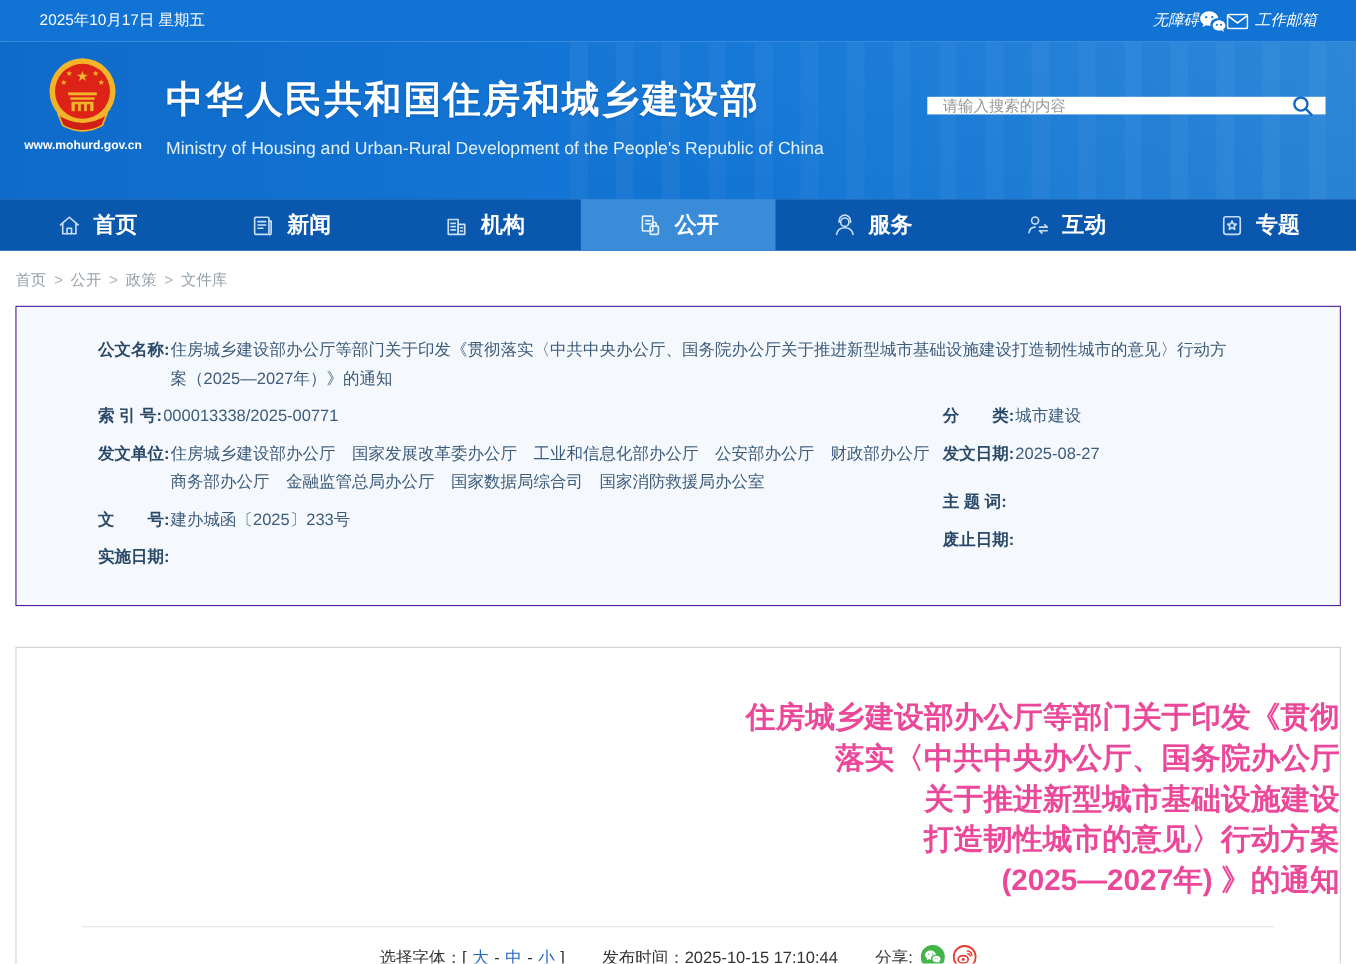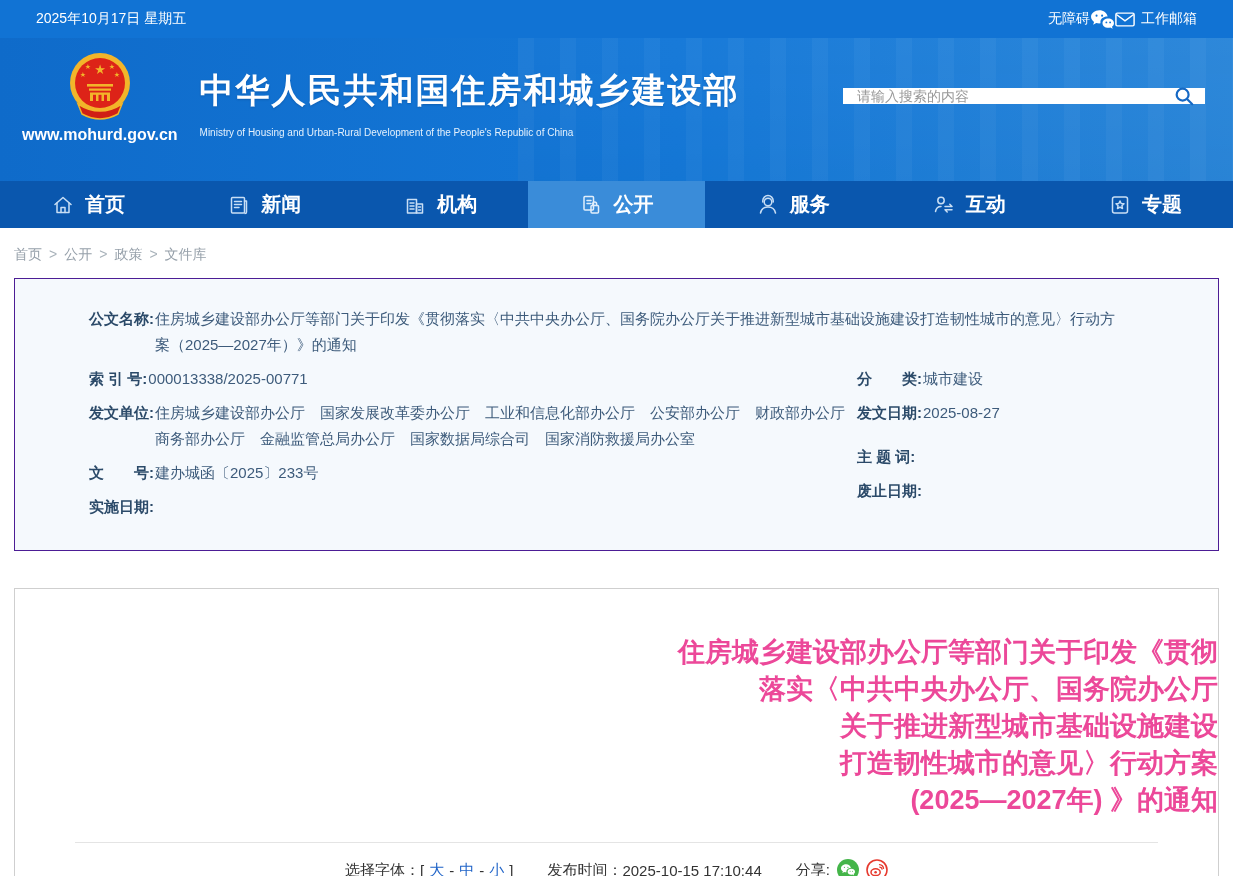--- a/index.html
+++ b/index.html
@@ -2,37 +2,37 @@
 <html><head>
 <meta charset="utf-8">
 <style>
   * { margin:0; padding:0; box-sizing:border-box; }
   html,body { width:1233px; height:876px; overflow:hidden; background:#fff;
     font-family:"Liberation Sans","DejaVu Sans",sans-serif; }
 
   
   .topbar { height:38px; background:#1173d4; display:flex; align-items:center;
     justify-content:space-between; padding:0 36px; color:#fff; font-size:14px; }
-  .topbar-right { display:flex; align-items:center; gap:0; }
+  .topbar-right { display:flex; align-items:center; gap:0;font-style:italic; }
   .topbar-link { cursor:pointer; display:flex; align-items:center; gap:6px; }
 
   
   .header { height:143px; background:linear-gradient(90deg,#0f6bca 0%,#1478d8 55%,#2a86d9 100%);
     position:relative; overflow:hidden; }
   .header-building { position:absolute; right:0; top:0; bottom:0; width:58%; opacity:.35;
     background:repeating-linear-gradient(90deg, rgba(255,255,255,.10) 0 16px, rgba(255,255,255,0) 16px 42px),
                linear-gradient(180deg, rgba(255,255,255,.06), rgba(0,0,0,.05)); }
   .header-inner { position:relative; z-index:2; display:flex; align-items:flex-start;
     padding:14px 28px 0 22px; height:100%; }
   .emblem-col { display:flex; flex-direction:column; align-items:center; }
-  .site-url { margin-top:2px; color:#fff; font-weight:bold; font-size:16px; }
+  .site-url { margin-top:2px; color:#fff; font-weight:bold; font-size:11px; }
   .title-col { margin-left:22px; margin-top:16px; }
   .site-title { color:#fff; font-size:34px; font-weight:bold; letter-spacing:2px;
     text-shadow:0 1px 2px rgba(0,40,90,.25); }
-  .site-subtitle { color:#e4f1fd; font-size:10px; margin-top:13px; }
+  .site-subtitle { color:#e4f1fd; font-size:16px; margin-top:13px; }
   .search-box { position:absolute; z-index:3; right:28px; top:50px; width:362px; height:16px;
     background:#fff; display:flex; align-items:center; padding:0 10px 0 14px; }
   .search-box input { border:0; outline:0; flex:1; font-size:14px; color:#333; background:transparent; }
   .search-box input::placeholder { color:#999; }
   .search-btn { width:22px; height:22px; cursor:pointer; display:flex; align-items:center; }
 
   
   .nav { height:47px; background:#0a57ae; display:flex; }
   .nav-item { flex:1; display:flex; align-items:center; justify-content:center; gap:10px;
     color:#fff; font-size:20px; font-weight:bold; cursor:pointer; }

